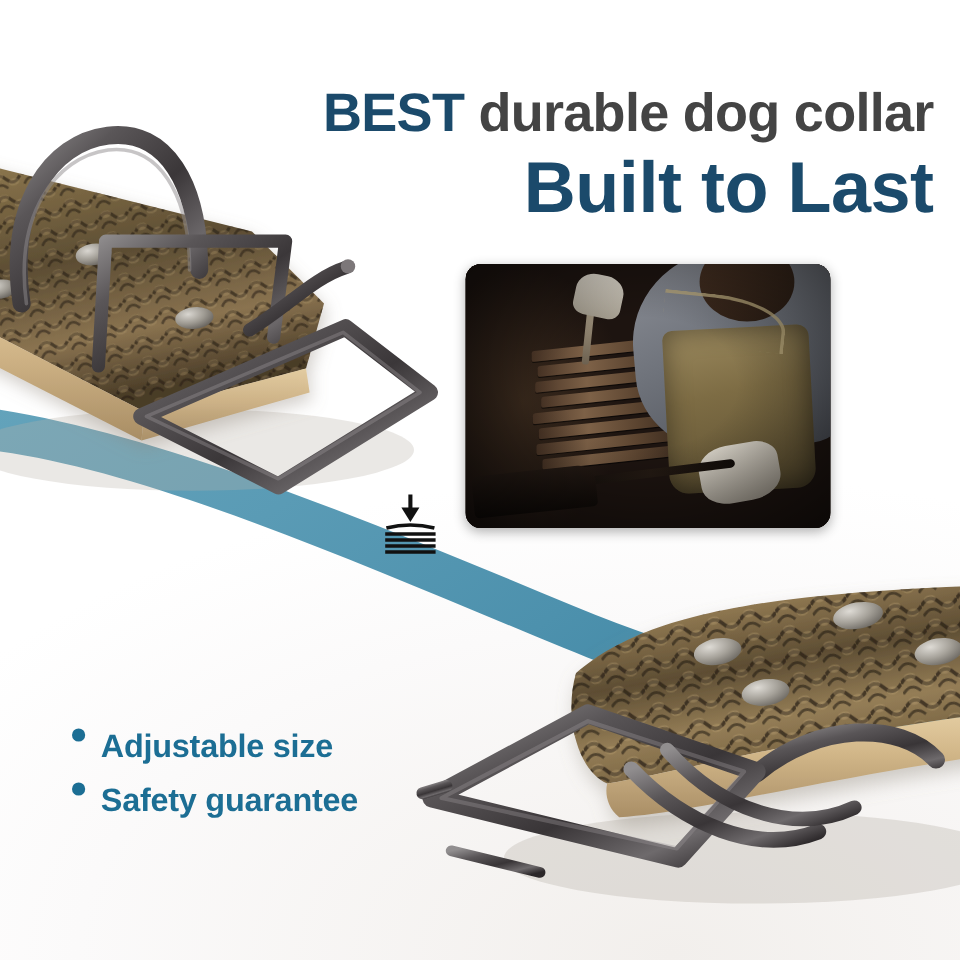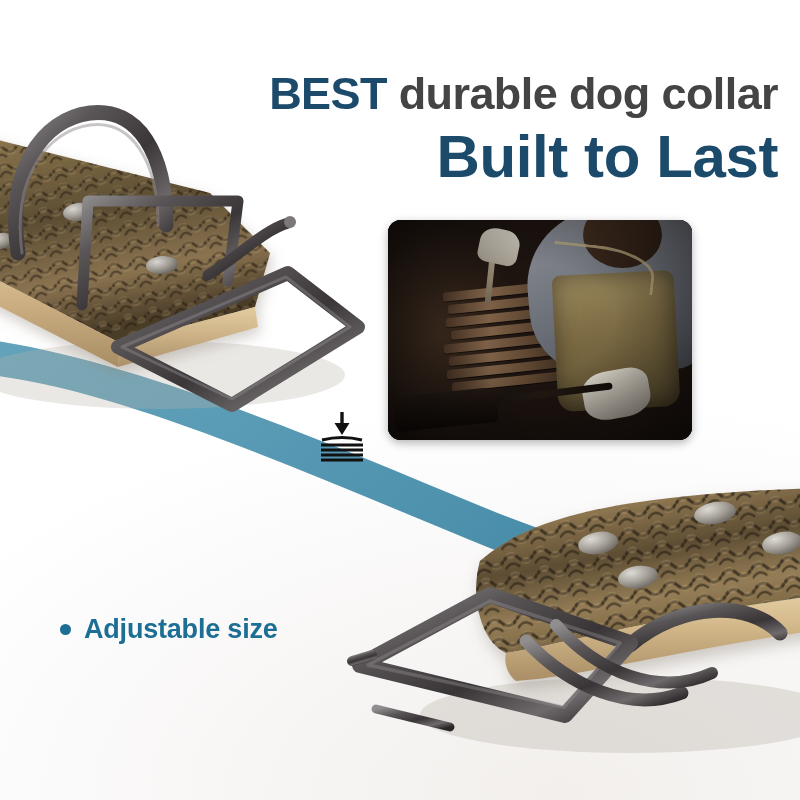--- a/index.html
+++ b/index.html
@@ -155,21 +155,20 @@
   }
 
   
   .bullets{
     position:absolute;
     left:60px; top:572px;
     z-index:40;
   }
   .bullet{
     display:flex;
-    align-items:center;
     height:45px;
     white-space:nowrap;
   }
   .bullet .dot{
     width:11px; height:11px;
     border-radius:50%;
     background:#1c6e94;
     margin-right:13px;
     flex:0 0 auto;
   }
@@ -386,15 +385,19 @@
       <span class="hl-best">BEST</span><span class="hl-rest"> durable dog collar</span>
     </div>
     <div class="hl-line2 hl-blue">Built to Last</div>
   </div>
 
   <div class="bullets">
     <div class="bullet">
       <span class="dot"></span>
       <span class="btext">Adjustable size</span>
     </div>
+    <div class="bullet">
+      <span class="dot"></span>
+      <span class="btext">Safety guarantee</span>
+    </div>
   </div>
 
 </div>
 
 </body></html>

